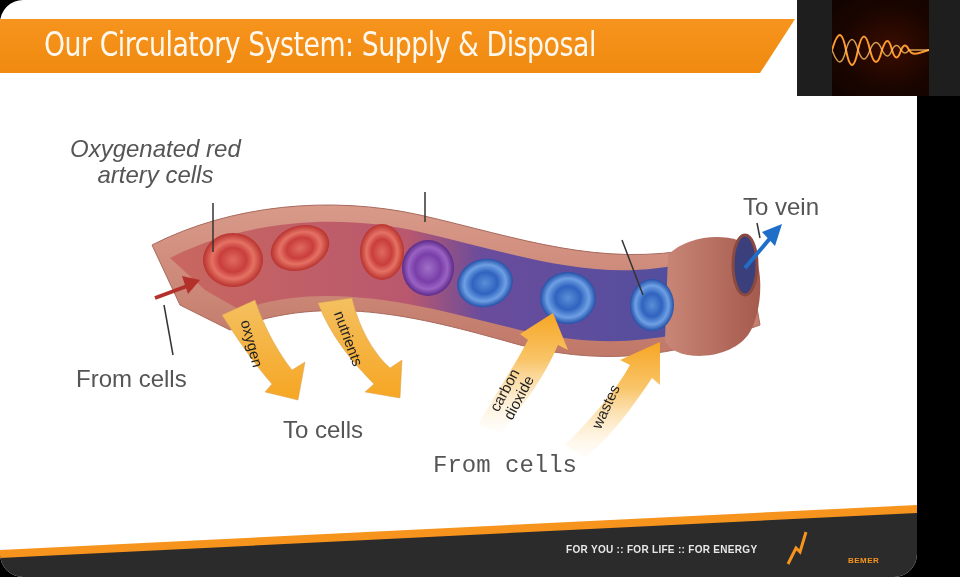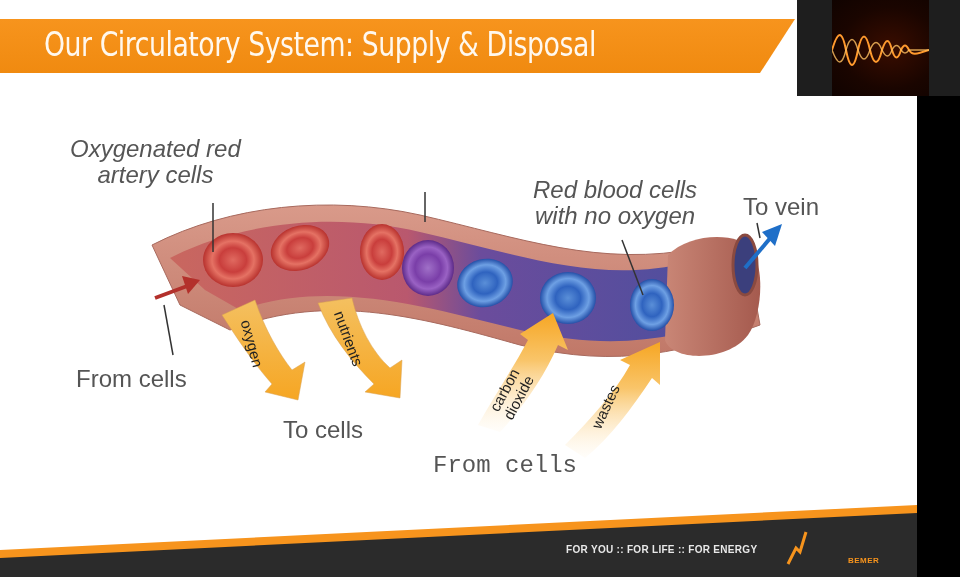--- a/index.html
+++ b/index.html
@@ -1,17 +1,17 @@
 <!DOCTYPE html>
 <html><head>
 <meta charset="utf-8">
 <style>
   html, body { margin:0; padding:0; }
   body { width:960px; height:577px; position:relative; overflow:hidden; background:#000; font-family:"Liberation Sans", sans-serif; }
-  .slide { position:absolute; left:0; top:0; width:917px; height:577px; background:#fff; overflow:hidden; }
+  .slide { position:absolute; left:0; top:0; width:917px; height:577px; background:#fff; overflow:hidden;border-radius:23px; }
   .title-banner { position:absolute; left:0; top:19px; width:800px; height:54px; }
   .title-banner svg { position:absolute; left:0; top:0; }
   .title-text { position:absolute; left:44px; top:6px; font-size:33px; color:#fff8ee; font-family:"DejaVu Sans", sans-serif; letter-spacing:-0.5px; white-space:nowrap; font-stretch:condensed; transform:scaleX(0.9); transform-origin:left center; }
   .thumb { position:absolute; left:797px; top:0; width:163px; height:96px; background:#1e1e1e; }
   .thumb-inner { position:absolute; left:35px; top:0; width:97px; height:96px; background:radial-gradient(ellipse at 60% 50%, #3a0d00 0%, #1a0500 60%, #100300 100%); }
   .footer { position:absolute; left:0; top:0; width:917px; height:577px; pointer-events:none; }
   .footer-text { position:absolute; left:566px; top:544px; font-size:10px; font-weight:bold; color:#e8e8e8; letter-spacing:0.3px; white-space:nowrap; }
   .brand { position:absolute; left:738px; top:528px; font-size:30px; font-weight:bold; color:#f5f5f5; letter-spacing:-1px; font-family:"DejaVu Sans", sans-serif; }
   .brand-group { position:absolute; left:848px; top:556px; font-size:8px; font-weight:bold; color:#f7941d; letter-spacing:0.5px; }
   .label { position:absolute; color:#555; font-size:24px; white-space:nowrap; }
@@ -126,24 +126,20 @@
   <div class="arrow-label" style="left:488px;top:378px;transform:rotate(-62deg);line-height:16px;text-align:center;">
     <span>carbon</span><br>
     <span>dioxide</span>
   </div>
   <div class="arrow-label" style="left:582px;top:398px;transform:rotate(-65deg);">wastes</div>
 
   <div class="label italic" style="left:70px;top:136px;">
     <span>Oxygenated red</span><br>
     <span>artery cells</span>
   </div>
-  <div class="label italic" style="left:533px;top:177px;">
-    <span>Red blood cells</span><br>
-    <span>with no oxygen</span>
-  </div>
   <div class="label" style="left:743px;top:193px;">To vein</div>
   <div class="label" style="left:76px;top:365px;">From cells</div>
   <div class="label" style="left:283px;top:416px;text-align:center;">To cells</div>
   <div class="label" style="left:433px;top:452px;font-family:Liberation Mono, monospace;">From cells</div>
 
   <svg class="footer" width="917" height="577">
     <polygon points="0,555 917,510 917,577 0,577" fill="#2b2b2b"></polygon>
     <polygon points="0,550 917,505 917,513 0,558" fill="#f7941d"></polygon>
   </svg>
   <div class="footer-text">FOR YOU :: FOR LIFE :: FOR ENERGY</div>

